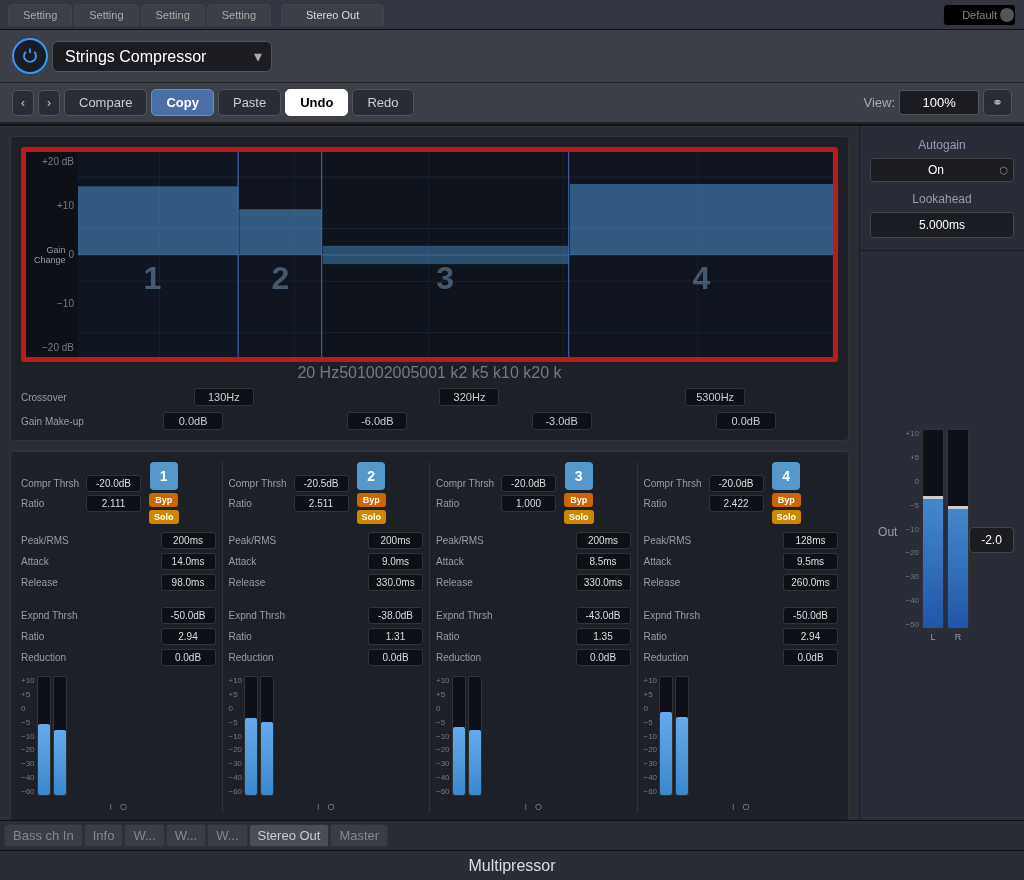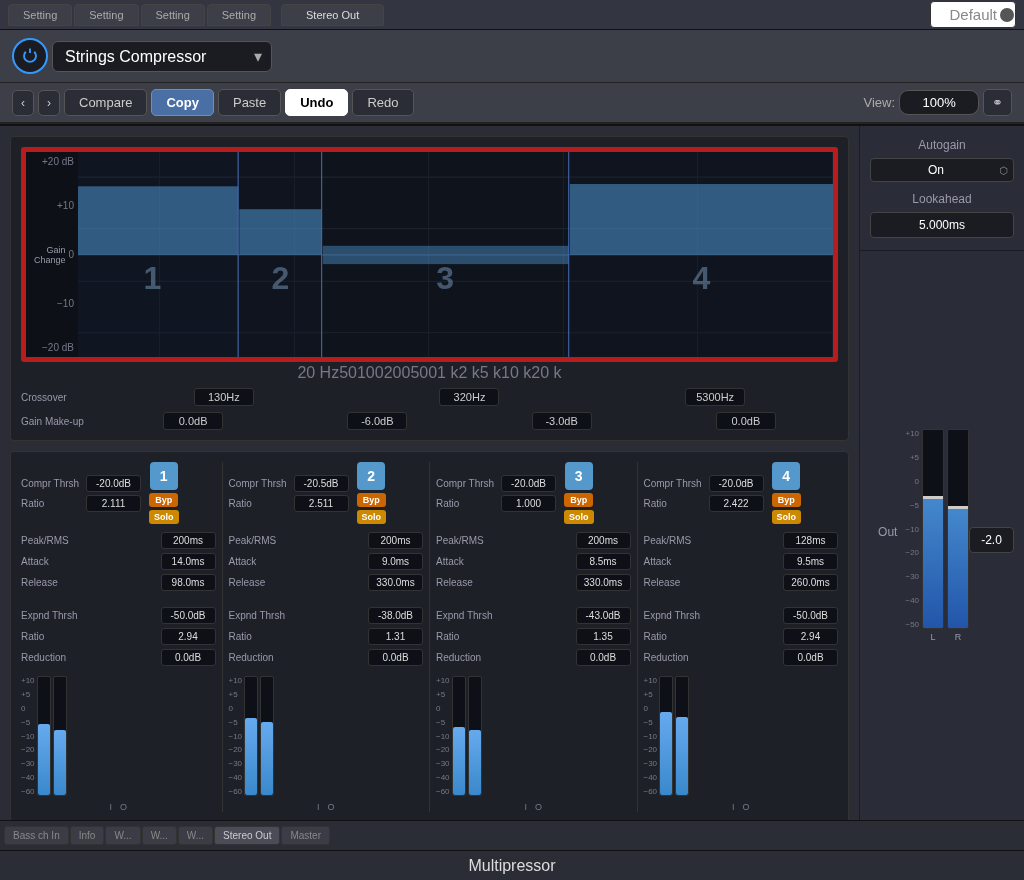--- a/index.html
+++ b/index.html
@@ -106,21 +106,21 @@
       padding: 5px 8px;
       color: #ccc;
       cursor: pointer;
       font-size: 12px;
     }
     .toolbar-spacer { flex: 1; }
     .view-label { color: #aaa; font-size: 13px; margin-left: 8px; }
     .view-input {
       background: #1a1c22;
       border: 1px solid #555;
-      border-radius: 9px;
+      border-radius: 3px;
       padding: 4px 8px;
       color: #fff;
       font-size: 13px;
       width: 80px;
       text-align: center;
     }
     .link-btn {
       background: #2a2d35;
       border: 1px solid #555;
       border-radius: 5px;
@@ -369,25 +369,25 @@
     .stereo-out-tab {
       background: #3c3f48;
       border: 1px solid #444;
       border-radius: 4px 4px 0 0;
       padding: 4px 24px;
       font-size: 11px;
       color: #ddd;
       margin-left: 8px;
     }
     .default-tab {
-      background: #ffffff;
+      background: #000000;
       border: 1px solid #333;
       border-radius: 4px;
       padding: 4px 18px;
-      font-size: 15px;
+      font-size: 11px;
       color: #888;
       margin-left: auto;
     }
 
     
     .channel-tabs {
       background: #2a2d35;
       height: 30px;
       display: flex;
       align-items: center;
@@ -398,21 +398,21 @@
       overflow: hidden;
     }
     .channel-tab {
       background: #3a3d45;
       border: 1px solid #333;
       border-radius: 3px;
       padding: 3px 8px;
       color: #888;
       cursor: pointer;
       white-space: nowrap;
-      font-size: 10px;
+      font-size: 13px;
     }
     .channel-tab.active {
       background: #4a4d58;
       color: #ccc;
     }
 
     .full-layout {
       display: flex;
       flex-direction: column;
       height: 880px;

